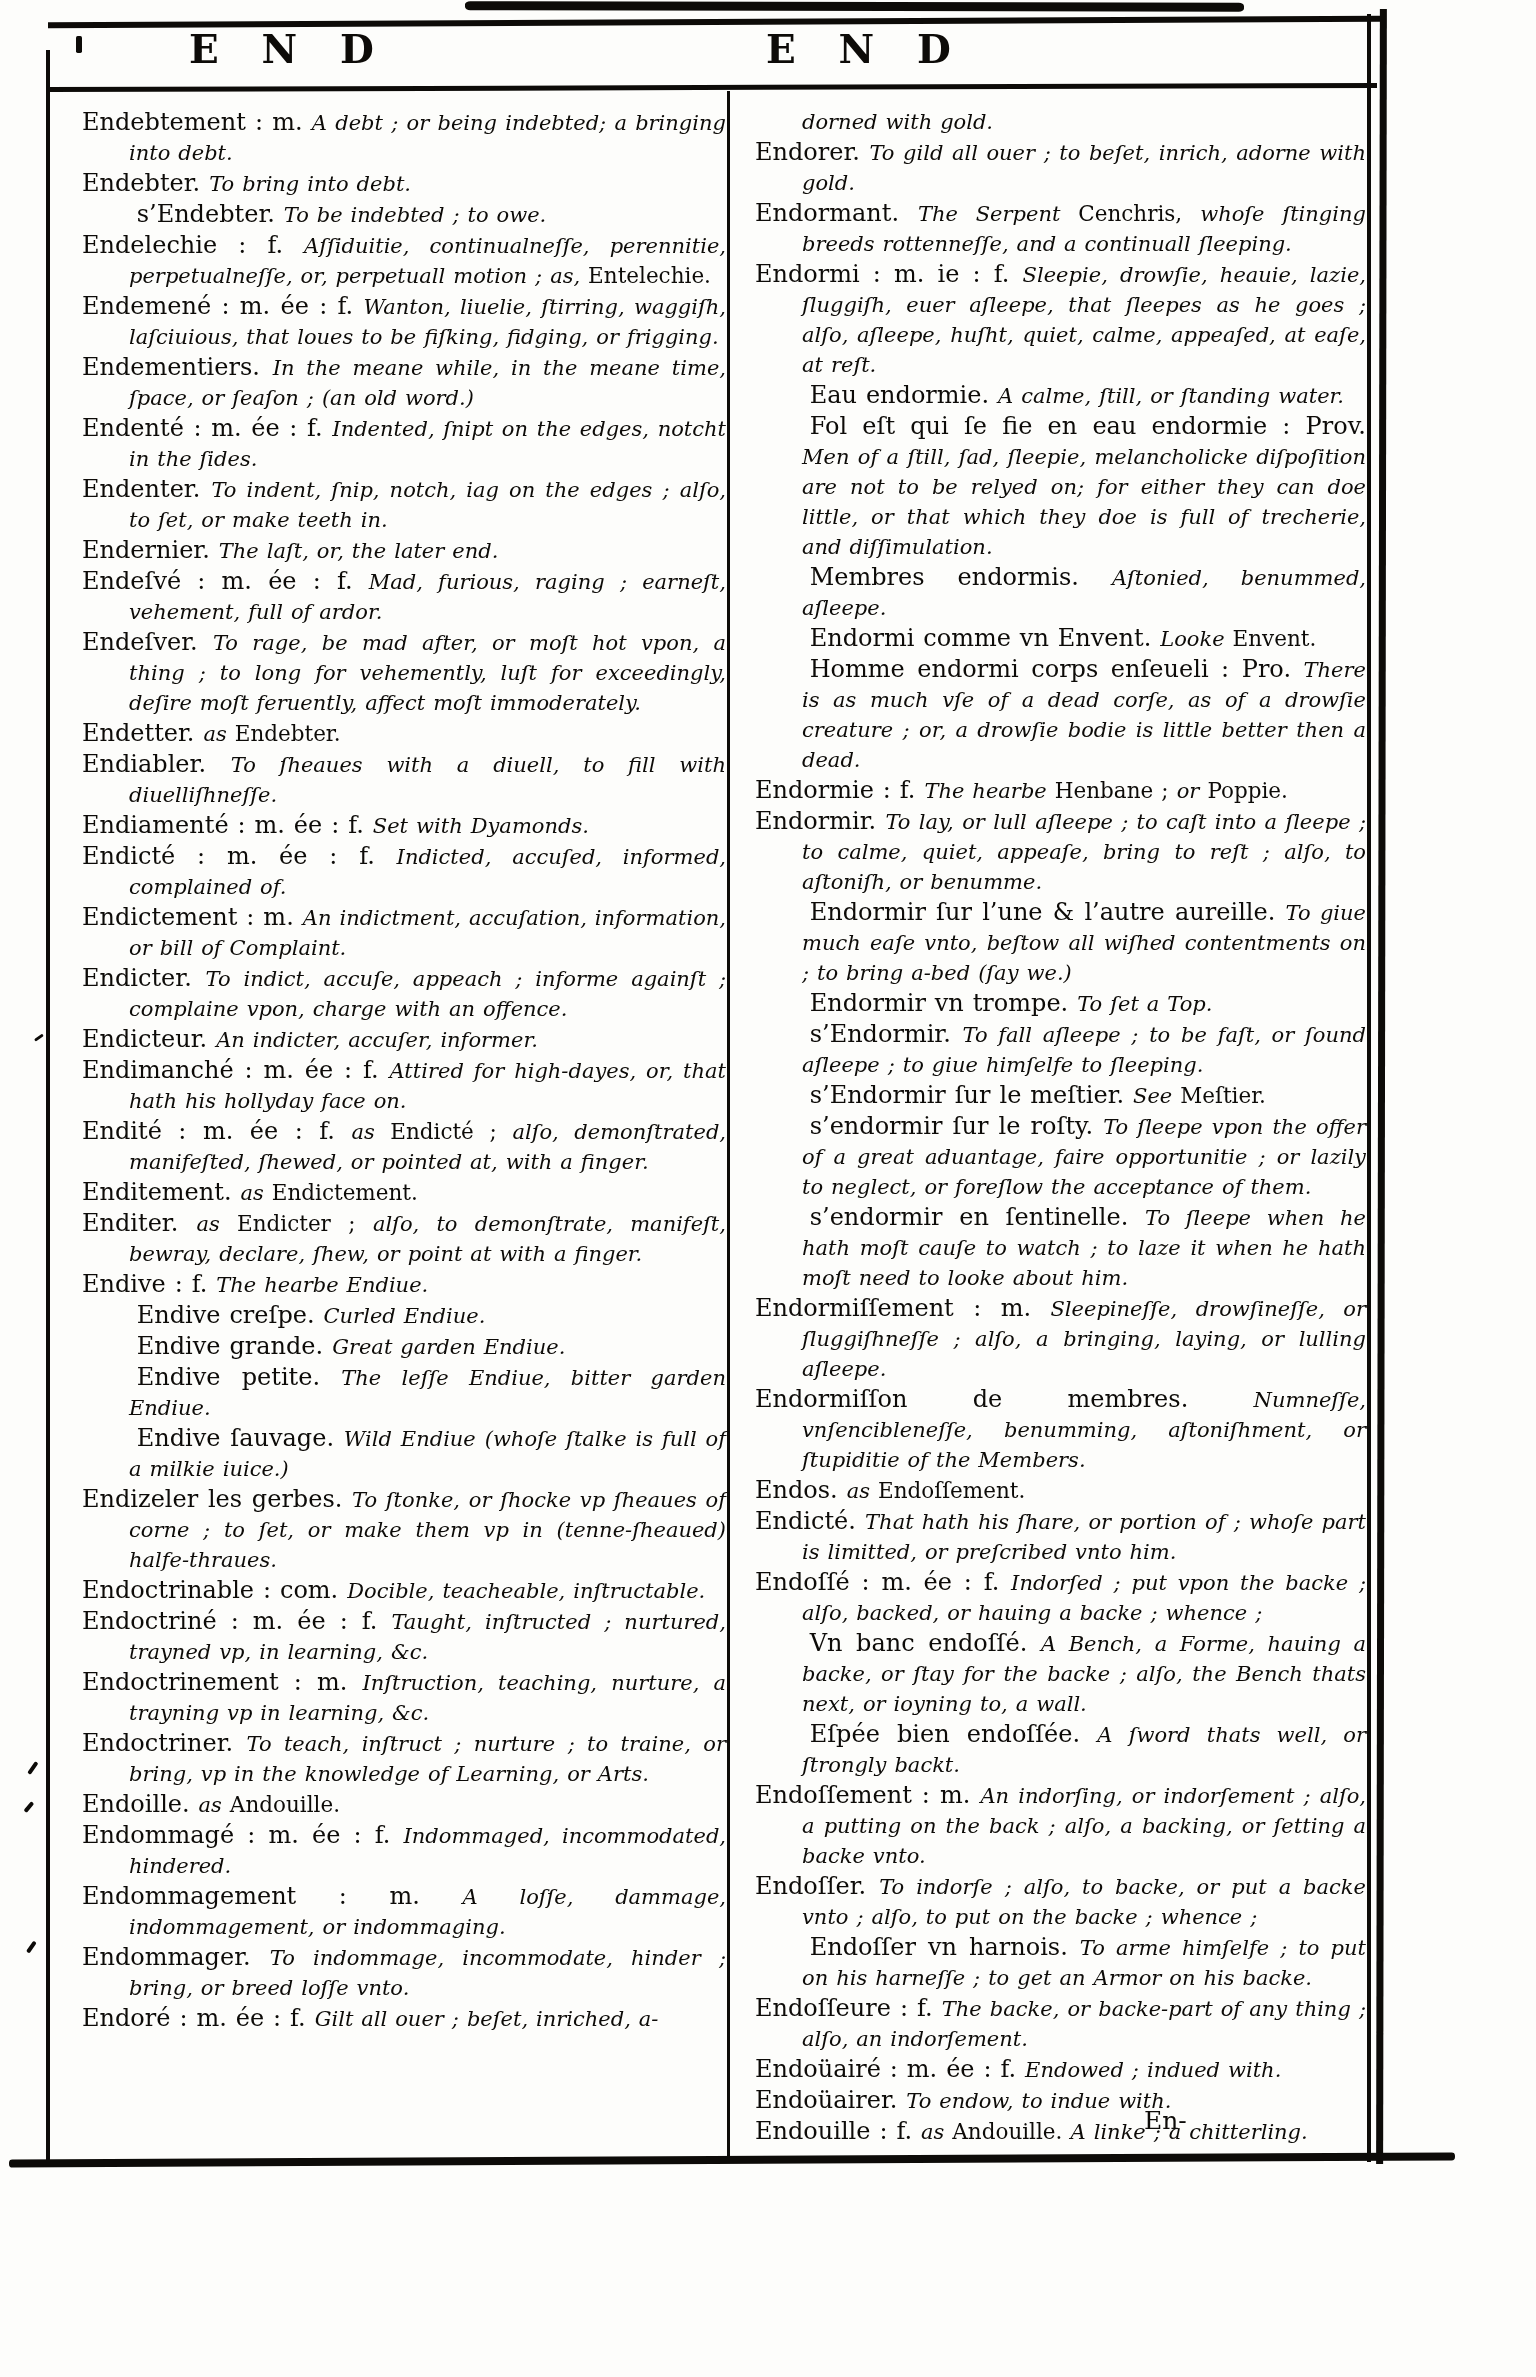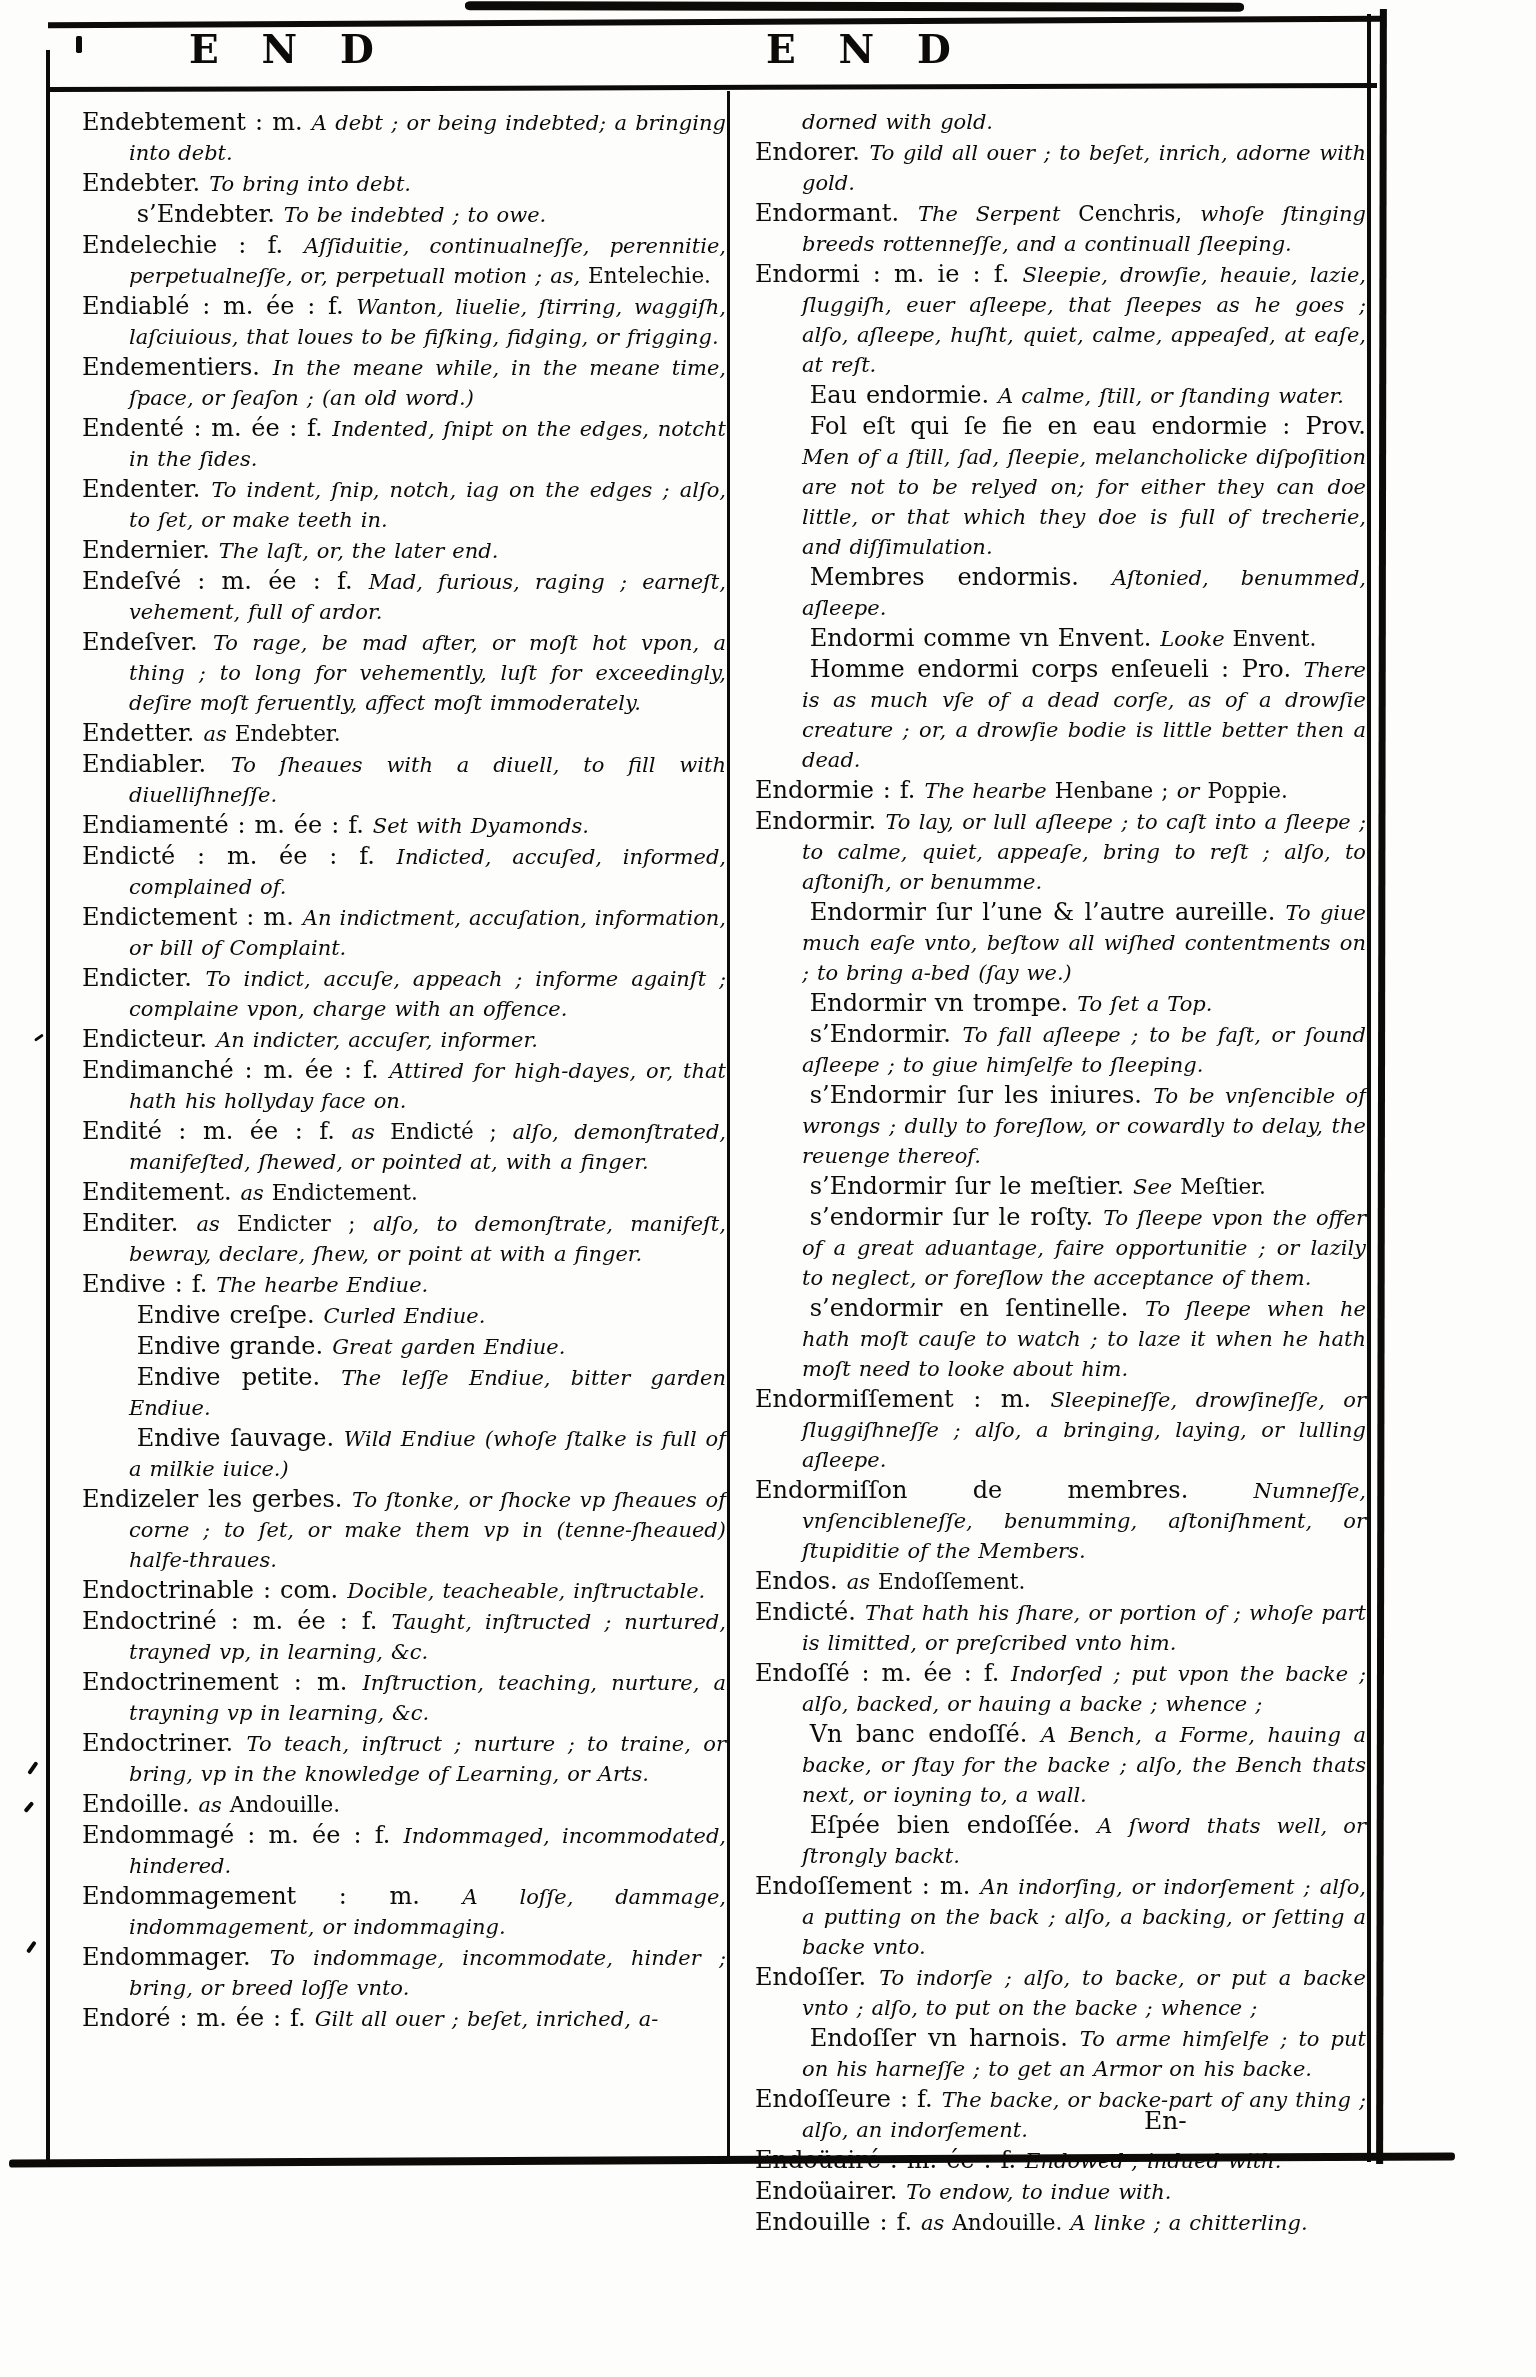--- a/index.html
+++ b/index.html
@@ -81,21 +81,21 @@
   <div class="rule v-center"></div>
   <div class="rule v-right-inner"></div>
   <div class="rule v-right-outer"></div>
   <div class="rule rule-bottom"></div>
 
   <div class="col col-left" id="col-left">
       <p class="entry lvl0"><span class="r">Endebtement : m. </span><span class="i">A debt ; or being indebted; a bringing into debt.</span></p>
       <p class="entry lvl0"><span class="r">Endebter. </span><span class="i">To bring into debt.</span></p>
       <p class="entry lvl1"><span class="r">s’Endebter. </span><span class="i">To be indebted ; to owe.</span></p>
       <p class="entry lvl0"><span class="r">Endelechie : f. </span><span class="i">Aſſiduitie, continualneſſe, perennitie, perpetualneſſe, or, perpetuall motion ; as, </span><span class="r">Entelechie.</span></p>
-      <p class="entry lvl0"><span class="r">Endiablé : m. ée : f. </span><span class="i">Wanton, liuelie, ſtirring, waggiſh, laſciuious, that loues to be fiſking, fidging, or frigging.</span></p>
+      <p class="entry lvl0"><span class="r">Endemené : m. ée : f. </span><span class="i">Wanton, liuelie, ſtirring, waggiſh, laſciuious, that loues to be fiſking, fidging, or frigging.</span></p>
       <p class="entry lvl0"><span class="r">Endementiers. </span><span class="i">In the meane while, in the meane time, ſpace, or ſeaſon ; (an old word.)</span></p>
       <p class="entry lvl0"><span class="r">Endenté : m. ée : f. </span><span class="i">Indented, ſnipt on the edges, notcht in the ſides.</span></p>
       <p class="entry lvl0"><span class="r">Endenter. </span><span class="i">To indent, ſnip, notch, iag on the edges ; alſo, to ſet, or make teeth in.</span></p>
       <p class="entry lvl0"><span class="r">Endernier. </span><span class="i">The laſt, or, the later end.</span></p>
       <p class="entry lvl0"><span class="r">Endeſvé : m. ée : f. </span><span class="i">Mad, furious, raging ; earneſt, vehement, full of ardor.</span></p>
       <p class="entry lvl0"><span class="r">Endeſver. </span><span class="i">To rage, be mad after, or moſt hot vpon, a thing ; to long for vehemently, luſt for exceedingly, deſire moſt feruently, affect moſt immoderately.</span></p>
       <p class="entry lvl0"><span class="r">Endetter. </span><span class="i">as </span><span class="r">Endebter.</span></p>
       <p class="entry lvl0"><span class="r">Endiabler. </span><span class="i">To ſheaues with a diuell, to fill with diuelliſhneſſe.</span></p>
       <p class="entry lvl0"><span class="r">Endiamenté : m. ée : f. </span><span class="i">Set with Dyamonds.</span></p>
       <p class="entry lvl0"><span class="r">Endicté : m. ée : f. </span><span class="i">Indicted, accuſed, informed, complained of.</span></p>
@@ -130,21 +130,20 @@
       <p class="entry lvl1"><span class="r">Eau endormie. </span><span class="i">A calme, ſtill, or ſtanding water.</span></p>
       <p class="entry lvl1"><span class="r">Fol eſt qui ſe fie en eau endormie : Prov. </span><span class="i">Men of a ſtill, ſad, ſleepie, melancholicke diſpoſition are not to be relyed on; for either they can doe little, or that which they doe is full of trecherie, and diſſimulation.</span></p>
       <p class="entry lvl1"><span class="r">Membres endormis. </span><span class="i">Aſtonied, benummed, aſleepe.</span></p>
       <p class="entry lvl1"><span class="r">Endormi comme vn Envent. </span><span class="i">Looke </span><span class="r">Envent.</span></p>
       <p class="entry lvl1"><span class="r">Homme endormi corps enſeueli : Pro. </span><span class="i">There is as much vſe of a dead corſe, as of a drowſie creature ; or, a drowſie bodie is little better then a dead.</span></p>
       <p class="entry lvl0"><span class="r">Endormie : f. </span><span class="i">The hearbe </span><span class="r">Henbane ; </span><span class="i">or </span><span class="r">Poppie.</span></p>
       <p class="entry lvl0"><span class="r">Endormir. </span><span class="i">To lay, or lull aſleepe ; to caſt into a ſleepe ; to calme, quiet, appeaſe, bring to reſt ; alſo, to aſtoniſh, or benumme.</span></p>
       <p class="entry lvl1"><span class="r">Endormir ſur l’une &amp; l’autre aureille. </span><span class="i">To giue much eaſe vnto, beſtow all wiſhed contentments on ; to bring a-bed (ſay we.)</span></p>
       <p class="entry lvl1"><span class="r">Endormir vn trompe. </span><span class="i">To ſet a Top.</span></p>
       <p class="entry lvl1"><span class="r">s’Endormir. </span><span class="i">To fall aſleepe ; to be faſt, or ſound aſleepe ; to giue himſelfe to ſleeping.</span></p>
-      <p class="entry lvl1"><span class="r">s’Endormir ſur les iniures. </span><span class="i">To be vnſencible of wrongs ; dully to foreſlow, or cowardly to delay, the reuenge thereof.</span></p>
       <p class="entry lvl1"><span class="r">s’Endormir ſur le meſtier. </span><span class="i">See </span><span class="r">Meſtier.</span></p>
       <p class="entry lvl1"><span class="r">s’endormir ſur le roſty. </span><span class="i">To ſleepe vpon the offer of a great aduantage, faire opportunitie ; or lazily to neglect, or foreſlow the acceptance of them.</span></p>
       <p class="entry lvl1"><span class="r">s’endormir en ſentinelle. </span><span class="i">To ſleepe when he hath moſt cauſe to watch ; to laze it when he hath moſt need to looke about him.</span></p>
       <p class="entry lvl0"><span class="r">Endormiſſement : m. </span><span class="i">Sleepineſſe, drowſineſſe, or ſluggiſhneſſe ; alſo, a bringing, laying, or lulling aſleepe.</span></p>
       <p class="entry lvl0"><span class="r">Endormiſſon de membres. </span><span class="i">Numneſſe, vnſencibleneſſe, benumming, aſtoniſhment, or ſtupiditie of the Members.</span></p>
       <p class="entry lvl0"><span class="r">Endos. </span><span class="i">as </span><span class="r">Endoſſement.</span></p>
       <p class="entry lvl0"><span class="r">Endicté. </span><span class="i">That hath his ſhare, or portion of ; whoſe part is limitted, or preſcribed vnto him.</span></p>
       <p class="entry lvl0"><span class="r">Endoſſé : m. ée : f. </span><span class="i">Indorſed ; put vpon the backe ; alſo, backed, or hauing a backe ; whence ;</span></p>
       <p class="entry lvl1"><span class="r">Vn banc endoſſé. </span><span class="i">A Bench, a Forme, hauing a backe, or ſtay for the backe ; alſo, the Bench thats next, or ioyning to, a wall.</span></p>
       <p class="entry lvl1"><span class="r">Eſpée bien endoſſée. </span><span class="i">A ſword thats well, or ſtrongly backt.</span></p>

